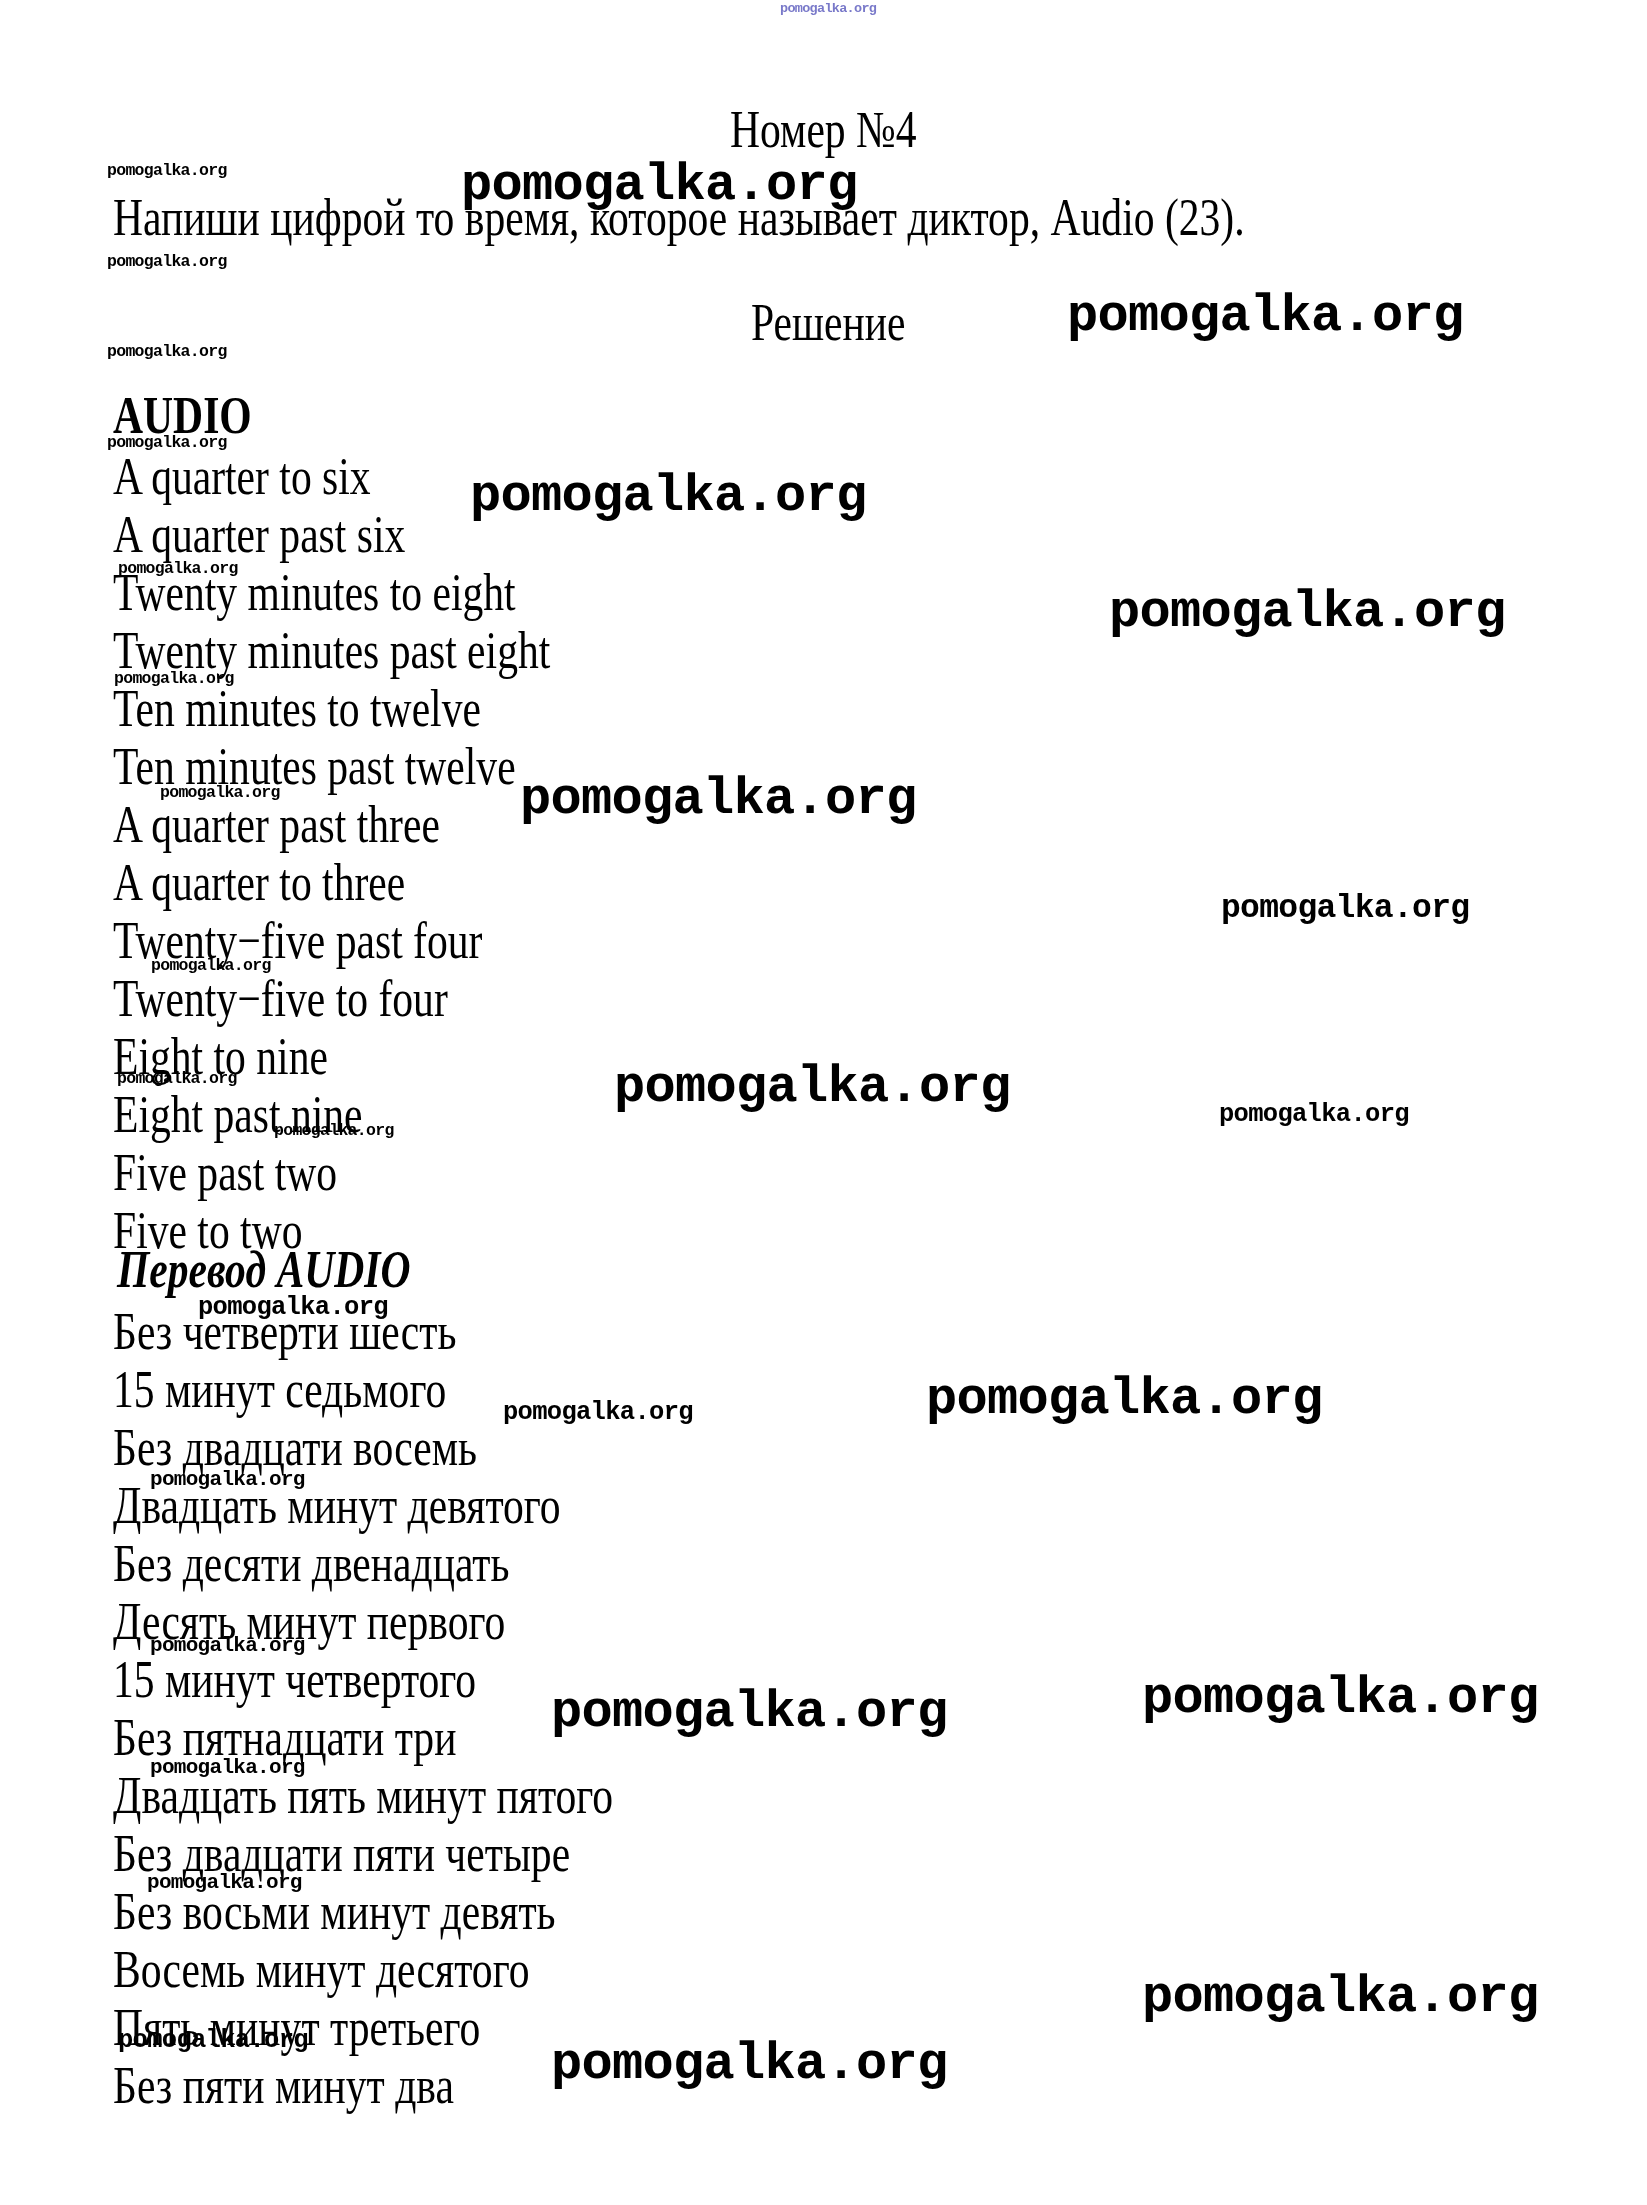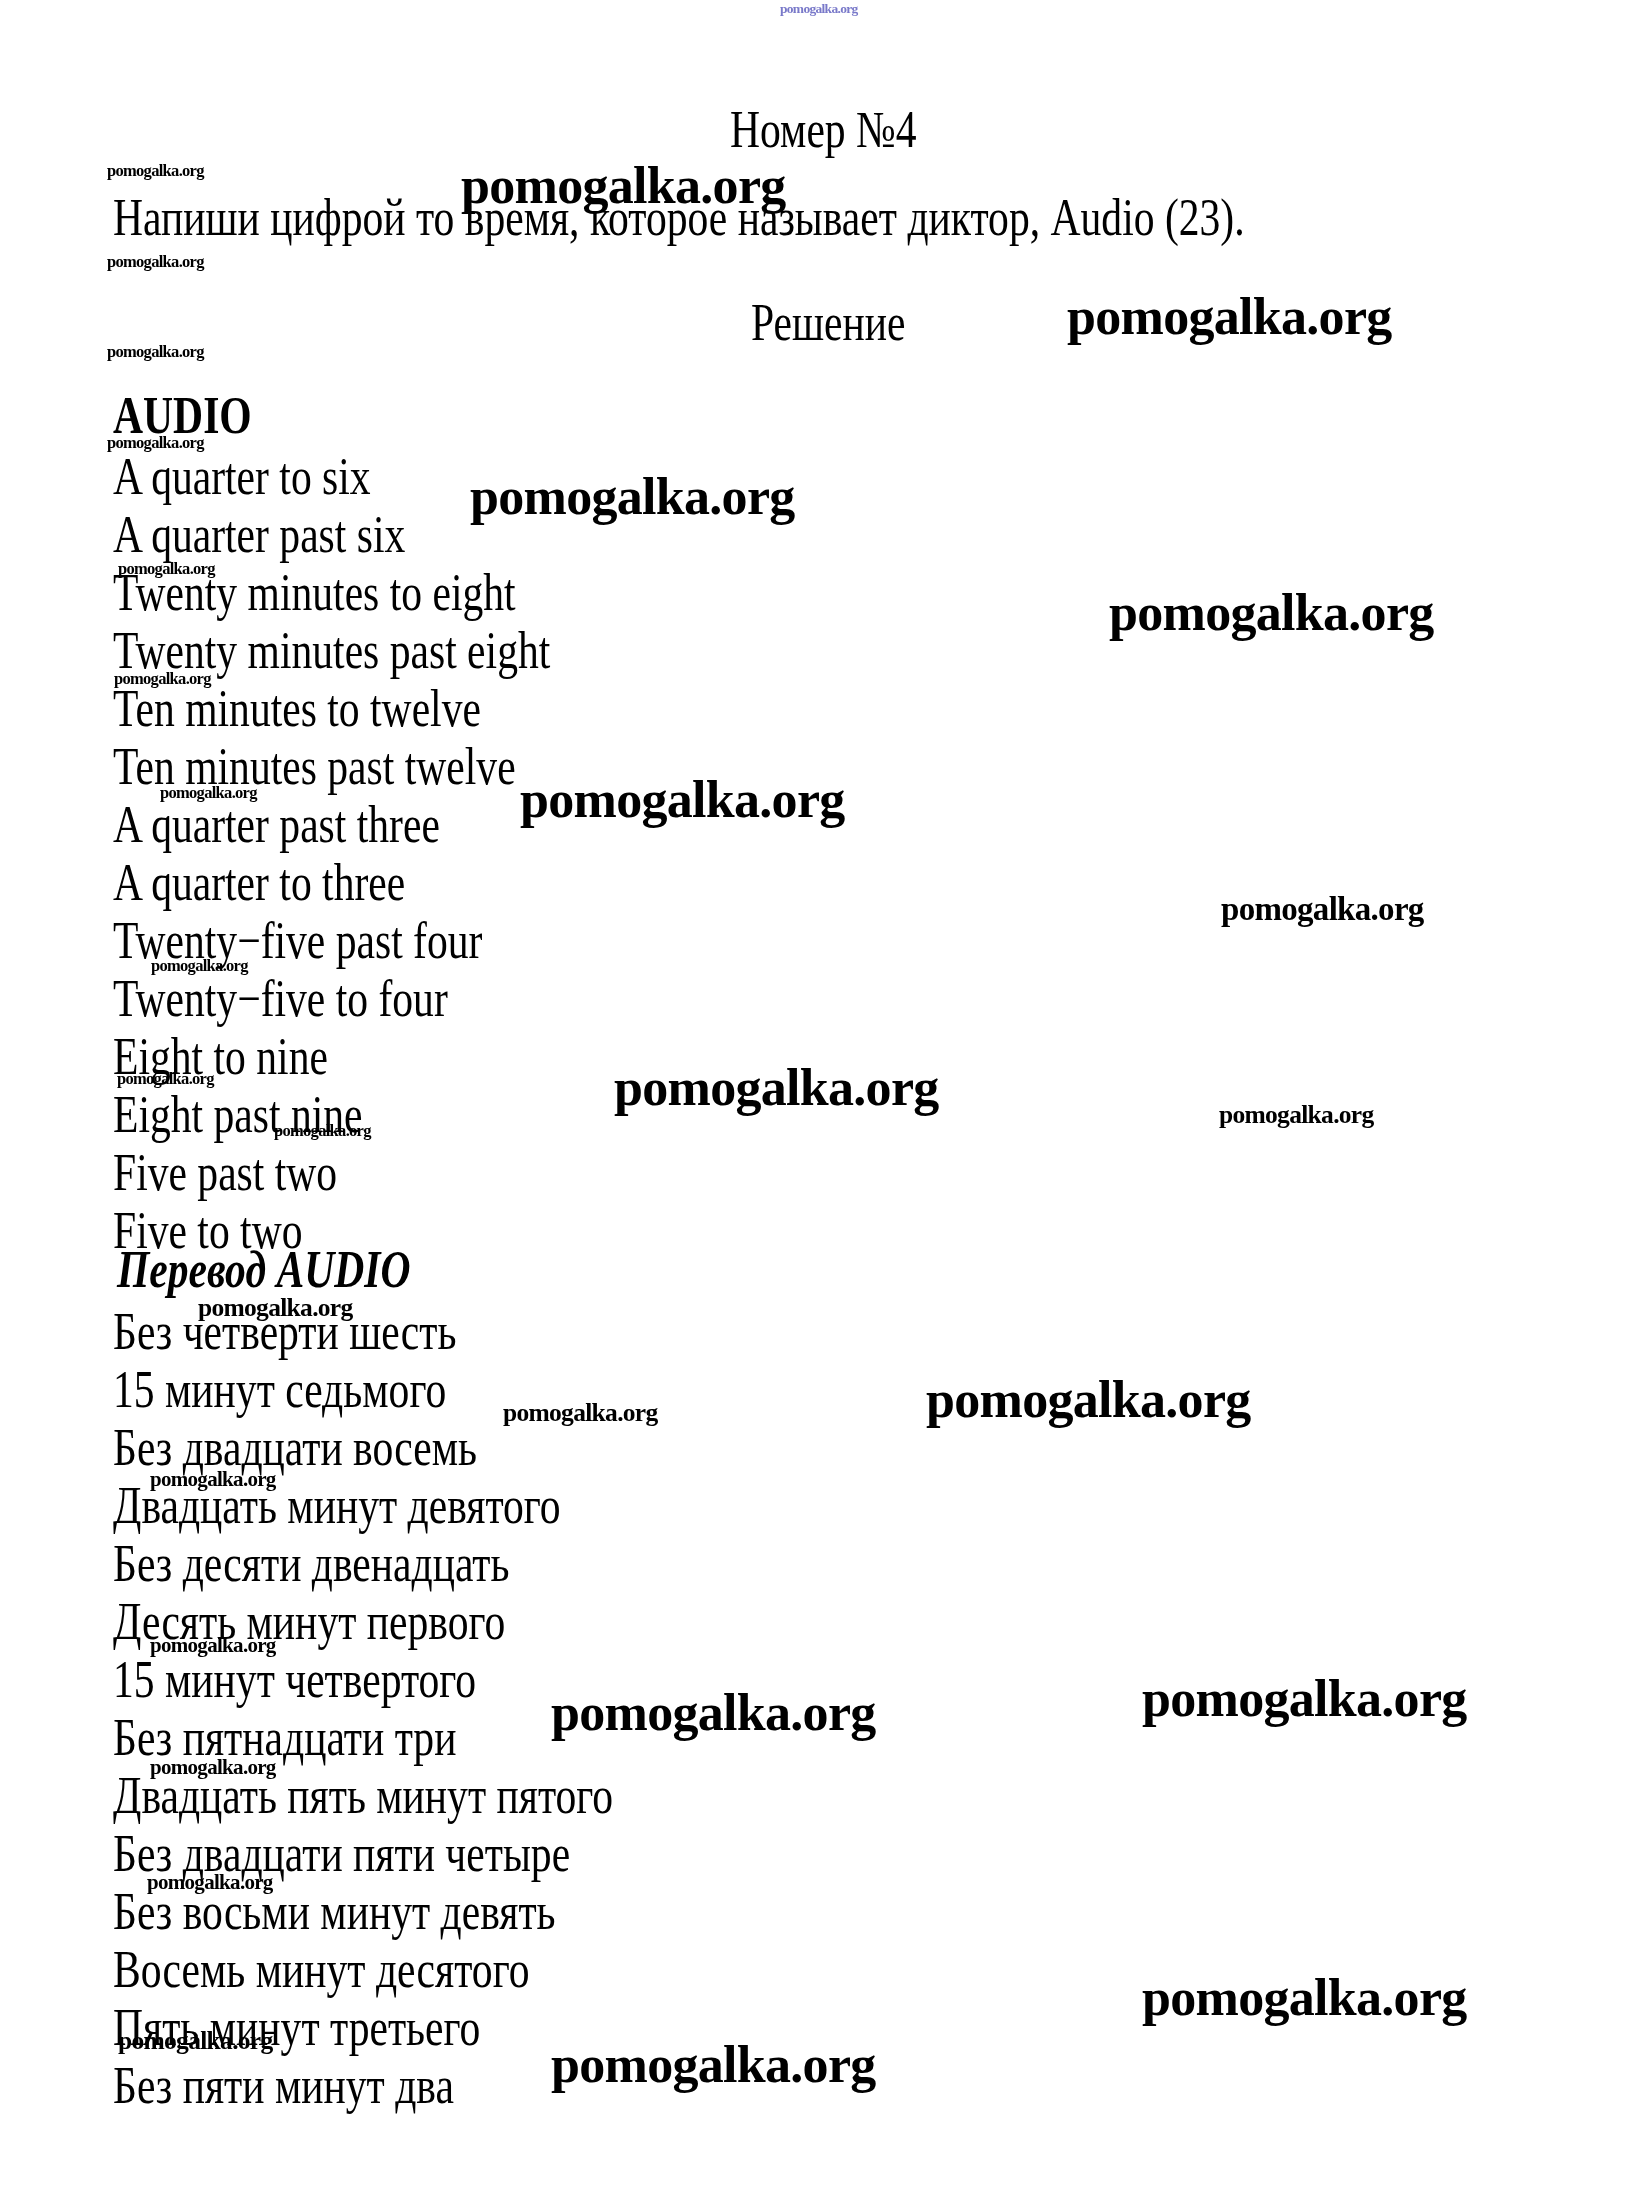--- a/index.html
+++ b/index.html
@@ -35,21 +35,21 @@
     font-size: 52px;
     line-height: 58px;
     height: 58px;
     white-space: nowrap;
     color: #000;
   }
   .scale-x { transform: scaleX(0.80); transform-origin: left top; }
   
   .wm {
     position: absolute;
-    font-family: Liberation Serif, serif;
+    font-family: Liberation Mono, monospace;
     white-space: nowrap;
     color: #000;
     letter-spacing: -0.7px;
   }
   .wm-big    { font-size: 52px; font-weight: 600; line-height: 1.1; }
   .wm-med44  { font-size: 33px; font-weight: 600; line-height: 1.1; }
   .wm-med34  { font-size: 25.5px; font-weight: 700; line-height: 1.1; }
   .wm-mid28  { font-size: 21px; font-weight: 700; line-height: 1.1; }
   .wm-sm22   { font-size: 16.5px; font-weight: 700; line-height: 1.1; }
   .wm-tiny-purple {

